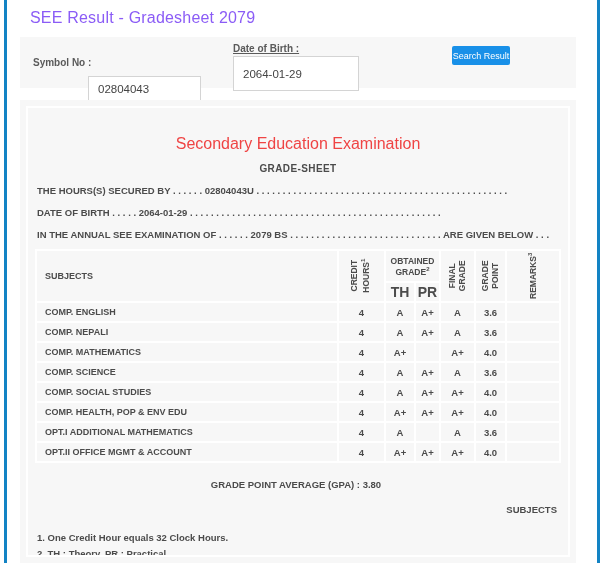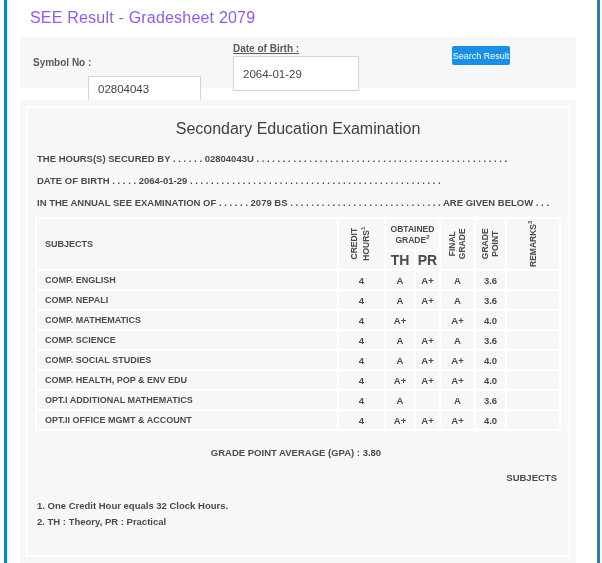--- a/index.html
+++ b/index.html
@@ -42,21 +42,21 @@
   }
 
   
   .panel {
     position:absolute; left:20px; top:100px; width:556px; height:463px;
     background:#f7f7f7; padding:6px;
   }
   .panel-frame {
     border:2px solid #fff; height:100%; padding:10px 7px 0 7px; overflow:hidden;
   }
-  .sheet-title { text-align:center; font-size:16px; font-weight:400; color:#404040; margin-top:2px; }
+  .sheet-title { text-align:center; font-size:16px; font-weight:400; color:#ef4444; margin-top:17px; }
   .sheet-subtitle { text-align:center; font-size:10px; font-weight:bold; margin-top:10px; letter-spacing:0.4px; }
   .dotline {
     font-size:9.5px; font-weight:bold; color:#4b4b4b;
     white-space:nowrap; overflow:hidden; margin-top:11px; padding-left:2px;
   }
   .dotline:first-of-type { margin-top:15px; }
 
   
   table.grades { width:100%; border-collapse:collapse; table-layout:fixed; margin-top:9px; }
   table.grades th, table.grades td { border:2px solid #fff; color:#4b4b4b; }
@@ -95,20 +95,21 @@
     <label class="symbol-label">Symbol No :</label>
     <input class="symbol-input" type="text" value="02804043" style="">
     <label class="dob-label">Date of Birth :</label>
     <input class="dob-input" type="text" value="2064-01-29" style="">
     <button class="search-btn">Search Result</button>
   </div>
 
   <div class="panel">
     <div class="panel-frame">
       <h2 class="sheet-title">Secondary Education Examination</h2>
+      <div class="sheet-subtitle">GRADE-SHEET</div>
 
       <div class="dotline">THE HOURS(S) SECURED BY . . . . . . 02804043U . . . . . . . . . . . . . . . . . . . . . . . . . . . . . . . . . . . . . . . . . . . . . . . .</div>
       <div class="dotline">DATE OF BIRTH . . . . . 2064-01-29 . . . . . . . . . . . . . . . . . . . . . . . . . . . . . . . . . . . . . . . . . . . . . . . .</div>
       <div class="dotline">IN THE ANNUAL SEE EXAMINATION OF . . . . . . 2079 BS . . . . . . . . . . . . . . . . . . . . . . . . . . . . . ARE GIVEN BELOW . . .</div>
 
       <table class="grades">
         <colgroup>
           <col>
           <col style="width:47px">
           <col style="width:30px">

